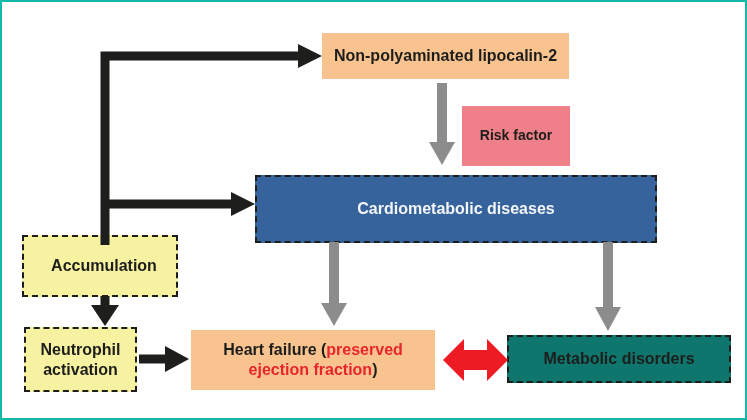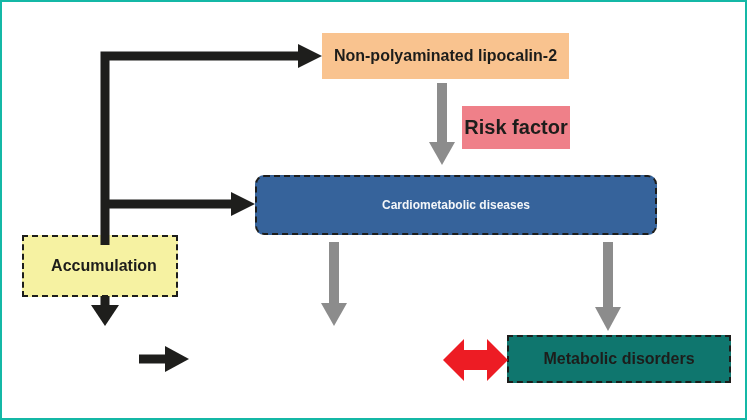--- a/index.html
+++ b/index.html
@@ -16,22 +16,22 @@
     position:absolute;
     box-sizing:border-box;
     display:flex;align-items:center;justify-content:center;
     text-align:center;
     font-weight:700;
     color:#1d1d1b;
     line-height:1.25;
   }
   .dashed{border:2px dashed #1d1d1b;}
   #lipocalin   {left:320px;top:31px; width:247px;height:46px;font-size:16px;}
-  #riskfactor  {left:460px;top:104px;width:108px;height:43px;font-size:20px;}
-  #cardio      {left:253px;top:173px;width:402px;height:60px;font-size:12px;color:#f4f6f9;border-radius:9px;}
+  #riskfactor  {left:460px;top:104px;width:108px;height:60px;font-size:14px;}
+  #cardio      {left:253px;top:173px;width:402px;height:68px;font-size:16px;color:#f4f6f9;}
   #accumulation{left:20px; top:233px;width:156px;height:62px;font-size:16px;padding-left:8px;}
   #neutrophil  {left:22px; top:325px;width:113px;height:65px;font-size:16px;padding:0 8px;}
   #heartfail   {left:189px;top:328px;width:244px;height:60px;font-size:16px;padding:0 10px;line-height:20px;}
   #metabolic   {left:505px;top:333px;width:224px;height:48px;font-size:16px;}
   .arrows{
     position:absolute;left:0;top:0;width:747px;height:420px;
     pointer-events:none;
   }
 </style>
 </head>
@@ -48,21 +48,27 @@
   </div>
 
   <div class="node dashed" id="cardio" style="background-color: rgb(54, 99, 155);">
     <span>Cardiometabolic diseases</span>
   </div>
 
   <div class="node dashed" id="accumulation" style="background-color: rgb(246, 242, 162);">
     <span>Accumulation</span>
   </div>
 
+  <div class="node dashed" id="neutrophil" style="background-color: rgb(246, 242, 162);">
+    <span>Neutrophil activation</span>
+  </div>
 
+  <div class="node" id="heartfail" style="background-color: rgb(249, 195, 143);">
+    <span><span>Heart failure (</span><span style="color: rgb(232, 37, 44);">preserved ejection fraction</span><span>)</span></span>
+  </div>
 
   <div class="node dashed" id="metabolic" style="background-color: #0f766e;">
     <span>Metabolic disorders</span>
   </div>
 
   <svg class="arrows" viewBox="0 0 747 420">
 
     <g>
       <path d="M298,54 L103,54 L103,243" fill="none" stroke-width="9" stroke="#1e1e1c"></path>
       <polygon points="296,42 296,66 320,54" fill="#1e1e1c"></polygon>

